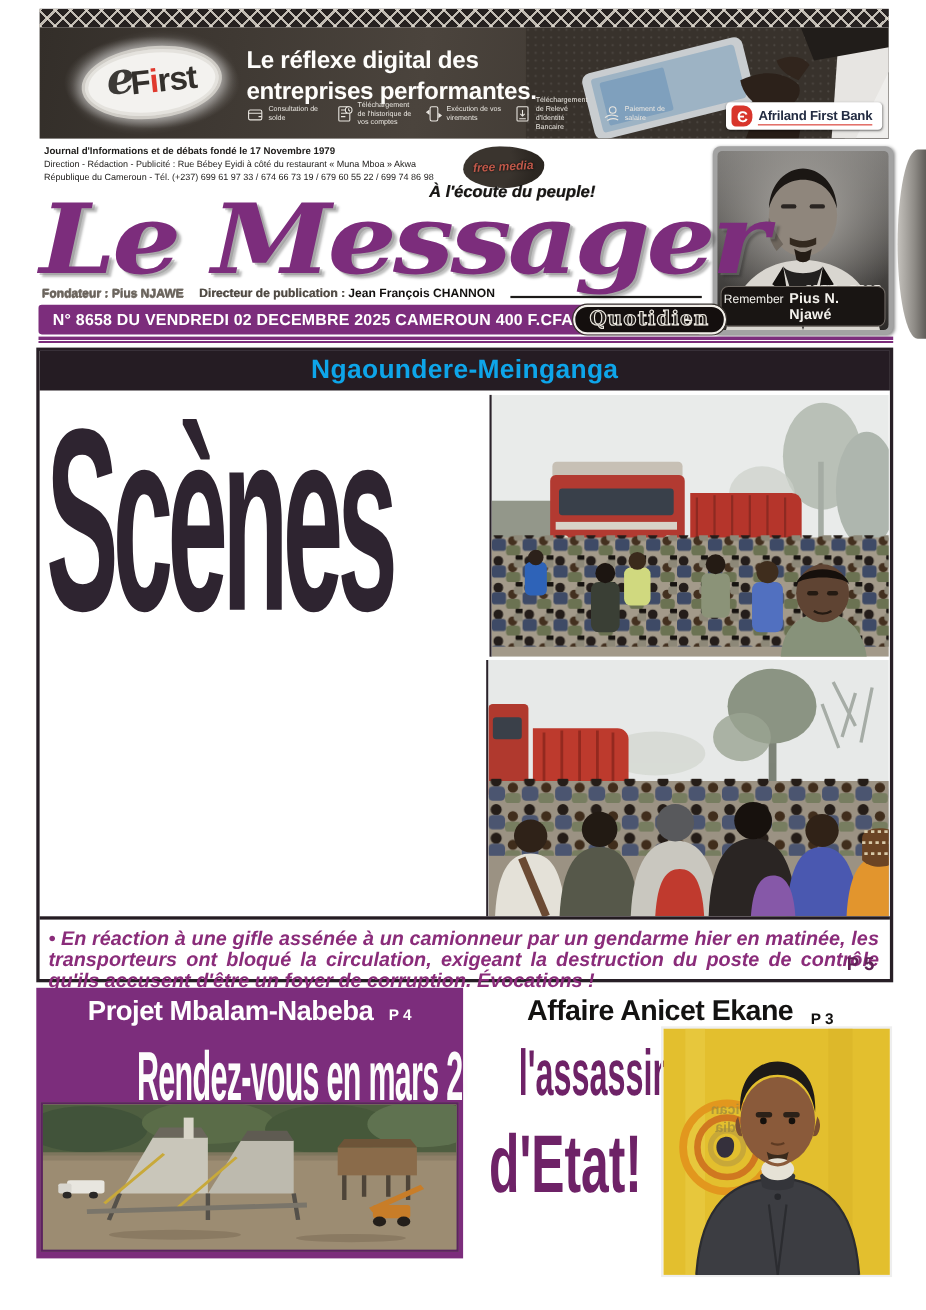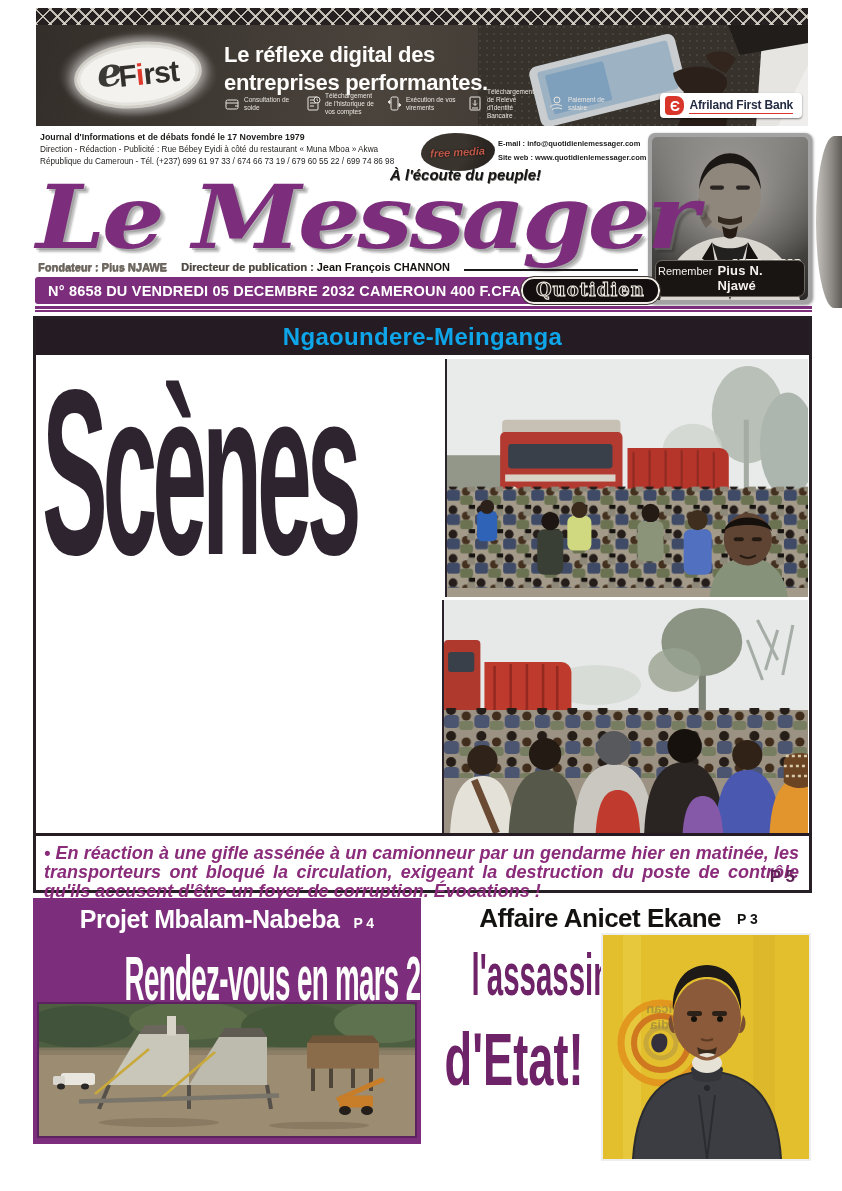--- a/index.html
+++ b/index.html
@@ -113,21 +113,21 @@
   .sl-kicker .t { font-size:25px; font-weight:bold; letter-spacing:-0.5px; }
   .sl-kicker .p { font-size:14px; font-weight:bold; }
   .sl-headline { margin-top:9px; text-align:center; white-space:nowrap; }
   .sl-headline span { display:inline-block; color:#fdfdfc; font-weight:bold; font-size:42px;
       letter-spacing:-1px; transform:scale(0.66,1.5); transform-origin:center top; }
   .sl-photo { position:absolute; left:4px; right:4px; top:104px; bottom:6px; border:2px solid #5c2260;
       background:#8a8070; }
 
   
   .story-right { position:absolute; left:425px; top:898px; width:387px; height:293px; background:#fff; }
-  .sr-kicker { display:flex; align-items:center; justify-content:center; gap:16px; color:#131211; padding-top:5px; }
+  .sr-kicker { display:flex; align-items:flex-end; justify-content:center; gap:16px; color:#131211; padding-top:5px; }
   .sr-kicker .t { font-size:26px; font-weight:bold; letter-spacing:-0.5px; }
   .sr-kicker .p { font-size:14px; font-weight:bold; }
   .sr-headline { position:absolute; left:0; top:42px; width:178px; text-align:center; }
   .sr-headline div { white-space:nowrap; }
   .sr-headline span { display:inline-block; color:#6e2267; font-weight:bold; transform-origin:center top; }
   .sr-l1 span { font-size:70px; transform:scale(0.9,1.3); }
   .sr-l2 span { font-size:46px; transform:scale(0.64,1.28); }
   .sr-l3 span { font-size:58px; transform:scale(0.78,1.28); }
   .sr-l1 { margin-bottom:30px; } .sr-l2 { margin-bottom:22px; }
   .sr-photo { position:absolute; right:3px; top:37px; width:206px; height:224px;
@@ -226,24 +226,20 @@
   <div class="mast-info">
     <div class="l1">Journal d'Informations et de débats fondé le 17 Novembre 1979</div>
     <div class="l2">Direction - Rédaction - Publicité : Rue Bébey Eyidi à côté du restaurant « Muna Mboa » Akwa</div>
     <div class="l3">République du Cameroun - Tél. (+237) 699 61 97 33 / 674 66 73 19 / 679 60 55 22 / 699 74 86 98</div>
   </div>
 
   <div class="freemedia">
     <span>free media</span>
   </div>
 
-  <div class="contact">
-    <div>E-mail : info@quotidienlemessager.com</div>
-    <div>Site web : www.quotidienlemessager.com</div>
-  </div>
 
   <div class="page-curl"></div>
 
   <div class="memorial">
     <div class="memorial-photo">
       <svg viewBox="0 0 156 161" preserveAspectRatio="none">
         <defs>
           <linearGradient id="mbg" x1="0" y1="0" x2="0" y2="1">
             <stop offset="0" stop-color="#7f7d7a"></stop>
               <stop offset="1" stop-color="#2c2a28"></stop>
@@ -277,21 +273,21 @@
   <div class="slogan">À l'écoute du peuple!</div>
   <div class="paper-title">Le Messager</div>
 
   <div class="founder-line">
     <span class="founder">Fondateur : Pius NJAWE</span>
     <span><span class="pub-label">Directeur de publication :</span> <span class="pub-name">Jean François CHANNON</span></span>
     <span class="rule"></span>
   </div>
 
   <div class="issue-bar">
-    <span class="issue-text">N° 8658 DU VENDREDI 05 DECEMBRE 2032 CAMEROUN 400 F.CFA</span>
+    <span class="issue-text">N° 8658 DU VENDREDI 02 DECEMBRE 2025 CAMEROUN 400 F.CFA</span>
     <span class="quotidien">Quotidien</span>
   </div>
   <div class="purple-rule"></div>
 
   <div class="lead">
     <div class="kicker">Ngaoundere-Meinganga</div>
 
     <div class="big-line l1"><span>Scènes</span></div>
 
     <div class="photo1">

